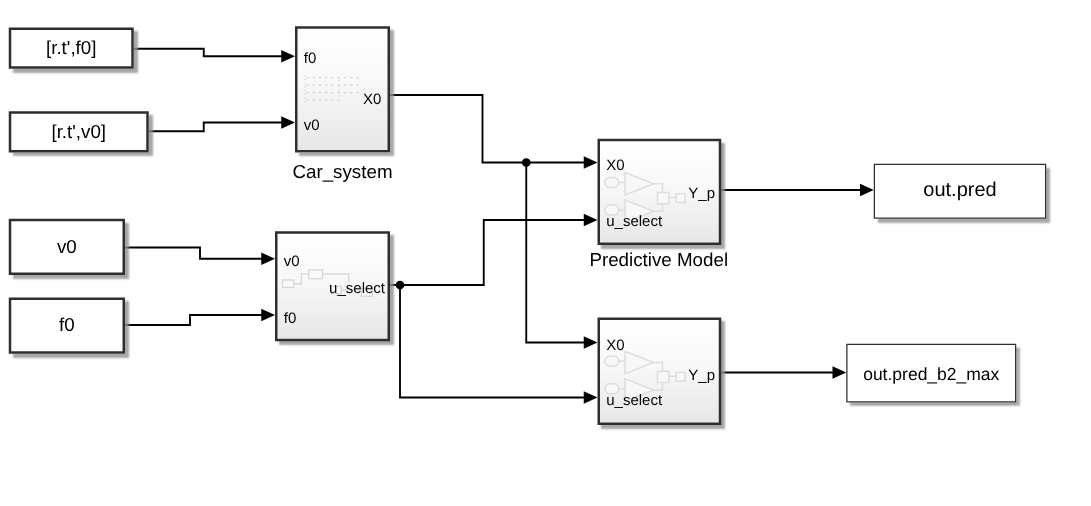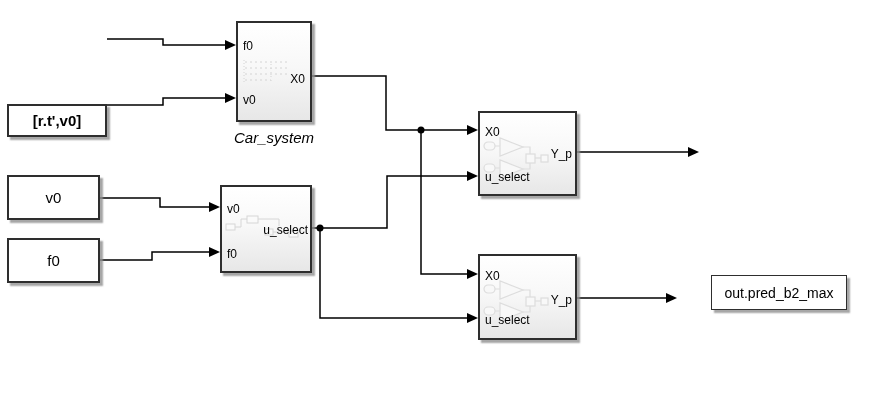--- a/index.html
+++ b/index.html
@@ -73,21 +73,24 @@
     <path class="arrow" d="M478,318 L467,313 L467,323 Z"></path>
     <circle class="branch-dot" cx="320" cy="228" r="3.5"></circle>
 
     <path class="wire" d="M577,152 H689"></path>
     <path class="arrow" d="M699,152 L688,147 L688,157 Z"></path>
 
     <path class="wire" d="M577,298 H667"></path>
     <path class="arrow" d="M677,298 L666,293 L666,303 Z"></path>
   </svg>
 
-  <div class="blk src" style="left:7px;top:104px;width:100px;height:33px;font-weight:bold;">
+  <div class="blk src" style="left:7px;top:22px;width:100px;height:33px;">
+    <span>[r.t',f0]</span>
+  </div>
+  <div class="blk src" style="left:7px;top:89px;width:112px;height:33px;">
     <span>[r.t',v0]</span>
   </div>
   <div class="blk src" style="left:7px;top:175px;width:93px;height:45px;">
     <span>v0</span>
   </div>
   <div class="blk src" style="left:7px;top:238px;width:93px;height:45px;">
     <span>f0</span>
   </div>
 
   <div class="blk subsys" style="left:236px;top:21px;width:76px;height:101px;">
@@ -98,21 +101,21 @@
         <path d="M4,12 H49" stroke-dasharray="2,3"></path>
         <path d="M4,18 H49" stroke-dasharray="2,3"></path>
         <path d="M4,24 H30" stroke-dasharray="2,3"></path>
         <path d="M30,8 V26" stroke-dasharray="1,3"></path>
       </g>
     </svg>
     <span class="port" style="left:5px;top:23px;">f0</span>
     <span class="port" style="left:5px;top:77px;">v0</span>
     <span class="port right" style="right:5px;top:56px;">X0</span>
   </div>
-  <div class="blk-label" style="left:274px;top:129px;font-style:italic;">Car_system</div>
+  <div class="blk-label" style="left:274px;top:129px;">Car_system</div>
 
   <div class="blk subsys" style="left:220px;top:185px;width:92px;height:88px;">
     <svg class="preview" style="left:3px;top:26px;" width="84" height="28" viewBox="0 0 84 28">
       <g stroke="#d6d6d6" stroke-width="1" fill="#fafafa">
         <rect x="1" y="11" width="9" height="6"></rect>
         <rect x="22" y="3" width="11" height="7"></rect>
         <rect x="40" y="16" width="8" height="6"></rect>
         <rect x="64" y="18" width="9" height="6"></rect>
         <path d="M10,14 H16 V6 H22" fill="none"></path>
         <path d="M33,6 H54 V13" fill="none"></path>
@@ -136,37 +139,41 @@
         <path d="M40,12 H47 V19 M40,34 H47 V27" fill="none"></path>
         <rect x="43" y="19" width="9" height="9"></rect>
         <path d="M52,23 H58" fill="none"></path>
         <rect x="58" y="20" width="7" height="7"></rect>
       </g>
     </svg>
     <span class="port" style="left:5px;top:19px;">X0</span>
     <span class="port" style="left:5px;top:64px;">u_select</span>
     <span class="port right" style="right:3px;top:41px;">Y_p</span>
   </div>
+  <div class="blk-label" style="left:527px;top:200px;">Predictive Model</div>
 
   <div class="blk subsys" style="left:478px;top:254px;width:99px;height:86px;">
     <svg class="preview" style="left:3px;top:22px;" width="92" height="44" viewBox="0 0 92 44">
       <g stroke="#dddddd" stroke-width="1.2" fill="#f8f8f8">
         <rect x="1" y="7" width="11" height="8" rx="4"></rect>
         <path d="M17,3 L17,21 L40,12 Z"></path>
         <rect x="1" y="29" width="11" height="8" rx="4"></rect>
         <path d="M17,25 L17,43 L40,34 Z"></path>
         <path d="M12,11 H17 M12,33 H17" fill="none"></path>
         <path d="M40,12 H47 V19 M40,34 H47 V27" fill="none"></path>
         <rect x="43" y="19" width="9" height="9"></rect>
         <path d="M52,23 H58" fill="none"></path>
         <rect x="58" y="20" width="7" height="7"></rect>
       </g>
     </svg>
     <span class="port" style="left:5px;top:20px;">X0</span>
     <span class="port" style="left:5px;top:64px;">u_select</span>
     <span class="port right" style="right:3px;top:44px;">Y_p</span>
   </div>
 
-  <div class="blk sink" style="left:677px;top:275px;width:136px;height:35px;font-size:14px;margin-left:34px;">
+  <div class="blk sink" style="left:699px;top:131px;width:138px;height:44px;font-size:16px;">
+    <span>out.pred</span>
+  </div>
+  <div class="blk sink" style="left:677px;top:275px;width:136px;height:47px;font-size:14px;">
     <span>out.pred_b2_max</span>
   </div>
 
 </div>
 
 </body></html>

